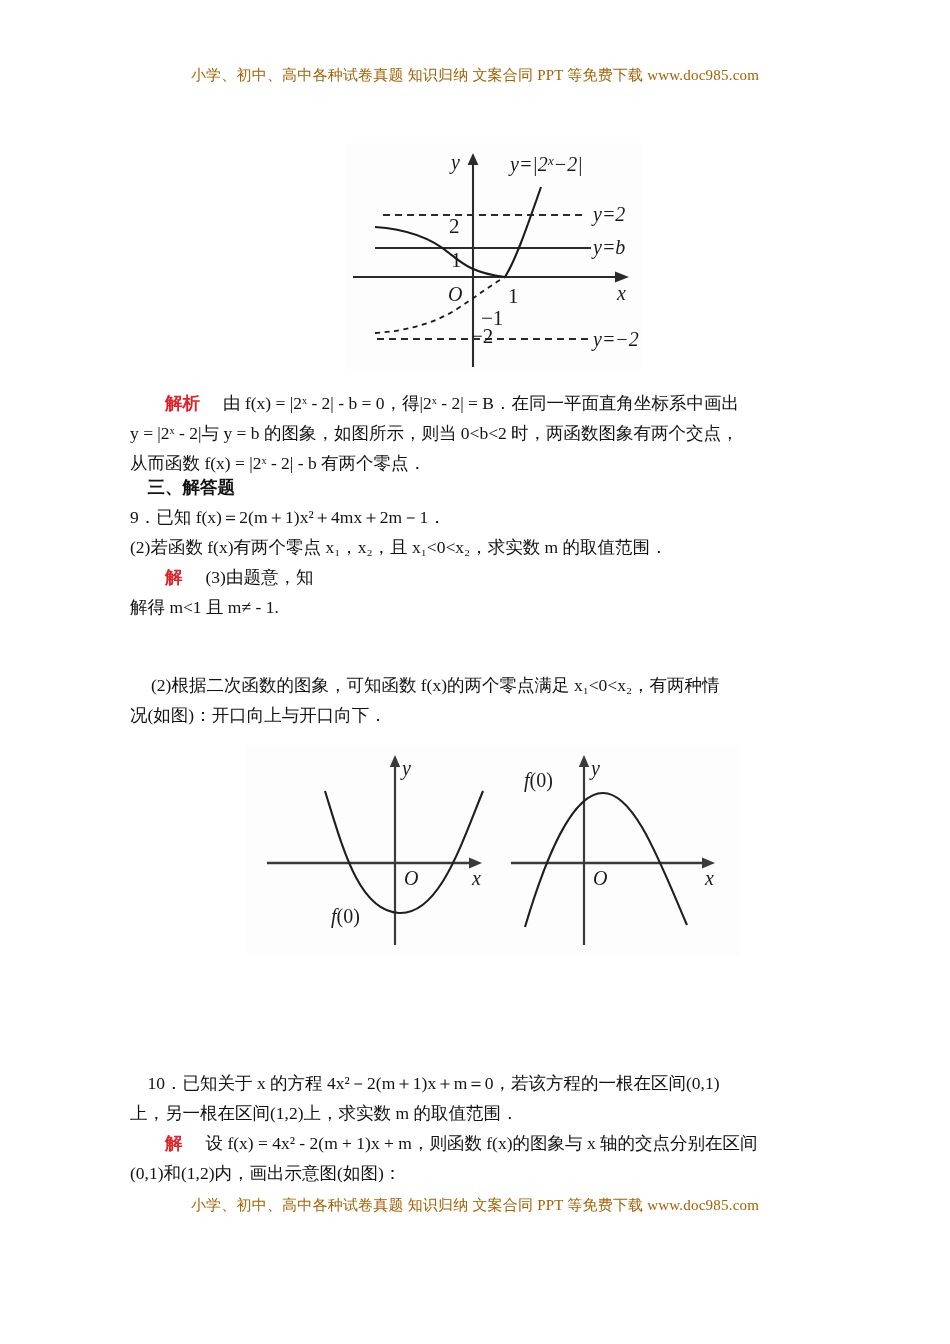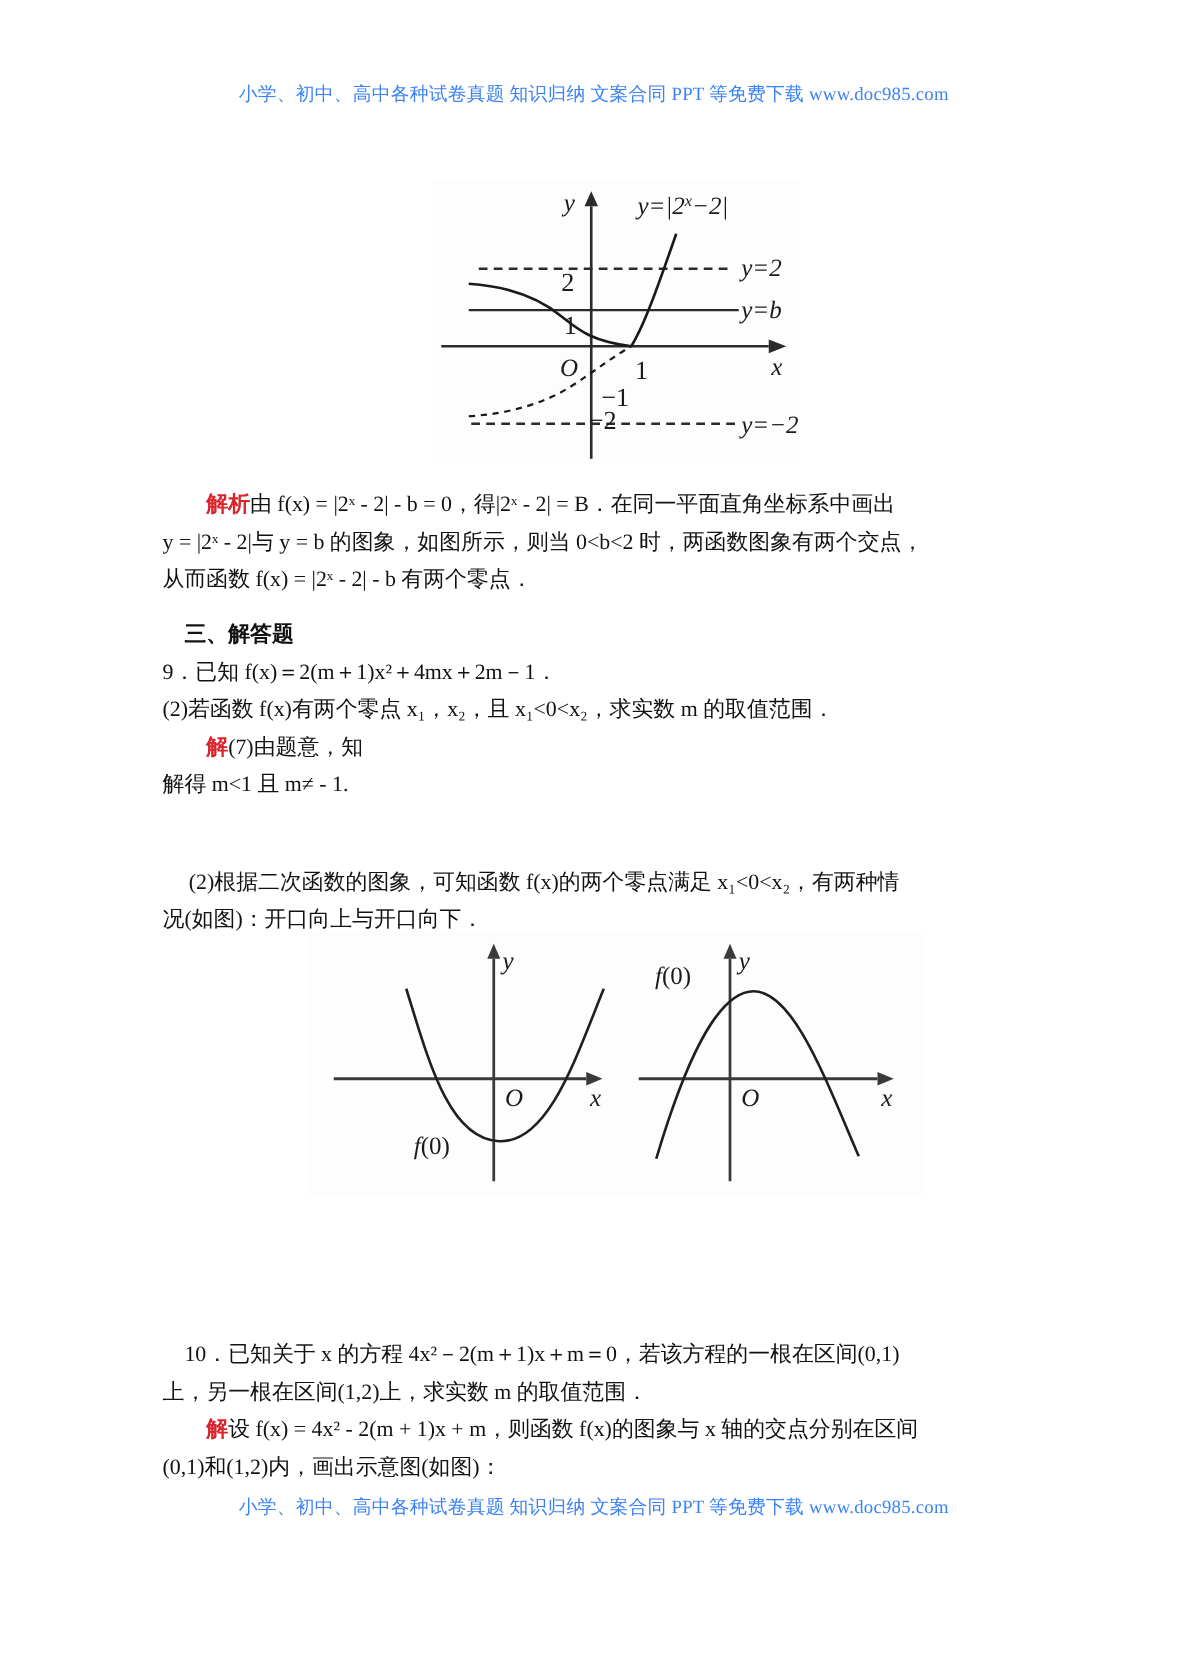--- a/index.html
+++ b/index.html
@@ -23,21 +23,21 @@
   }
 
   
   .banner {
     position: absolute;
     left: 0;
     width: 950px;
     text-align: center;
     font-family: "Liberation Serif", "DejaVu Serif", serif;
     font-size: 15px;
-    color: #3b82f6;
+    color: #a16207;
     letter-spacing: 0.2px;
     white-space: nowrap;
   }
   .banner-top { top: 66px; }
   .banner-bottom { top: 1196px; }
 
   
   .body-text {
     position: absolute;
     left: 130px;
@@ -46,21 +46,21 @@
     line-height: 30px;
     color: #121212;
     font-family: "Liberation Serif", "DejaVu Serif", serif;
   }
   .para { margin: 0; text-align: justify; }
   .indent { text-indent: 2em; }
   .tag-red {
     color: #d9252b;
     font-weight: 700;
     font-family: Liberation Sans, sans-serif;
-    margin-right: 0;
+    margin-right: 23px;
   }
   .cn {
     font-family: "Liberation Sans", "DejaVu Sans", sans-serif;
   }
 
   
   .figbox {
     position: absolute;
     background: #fdfdfd;
   }
@@ -136,26 +136,26 @@
   </div>
 
   <div class="body-text" style="top:388px;">
     <p class="para indent">
       <span class="tag-red">解析</span><span>由 f(x) = |2ˣ - 2| - b = 0，得|2ˣ - 2| = B．在同一平面直角坐标系中画出</span>
     </p>
     <p class="para">y = |2ˣ - 2|与 y = b 的图象，如图所示，则当 0&lt;b&lt;2 时，两函数图象有两个交点，</p>
     <p class="para">从而函数 f(x) = |2ˣ - 2| - b 有两个零点．</p>
   </div>
 
-  <div class="body-text" style="top:492px;">
+  <div class="body-text" style="top:472px;">
     <p class="para cn indent" style="text-indent:1em; font-weight:700;">三、解答题</p>
     <p class="para">9．已知 f(x)＝2(m＋1)x²＋4mx＋2m－1．</p>
     <p class="para">(2)若函数 f(x)有两个零点 x₁，x₂，且 x₁&lt;0&lt;x₂，求实数 m 的取值范围．</p>
     <p class="para indent">
-      <span class="tag-red">解</span><span>(7)由题意，知</span>
+      <span class="tag-red">解</span><span>(3)由题意，知</span>
     </p>
     <p class="para">解得 m&lt;1 且 m≠ - 1.</p>
     <p class="para indent" style="text-indent:1.2em;margin-top:48px;">(2)根据二次函数的图象，可知函数 f(x)的两个零点满足 x₁&lt;0&lt;x₂，有两种情</p>
     <p class="para">况(如图)：开口向上与开口向下．</p>
   </div>
 
   <div class="figbox" style="left:247px; top:745px; width:493px; height:212px;">
     <svg width="493" height="212" viewBox="0 0 493 212">
 
       <g>

